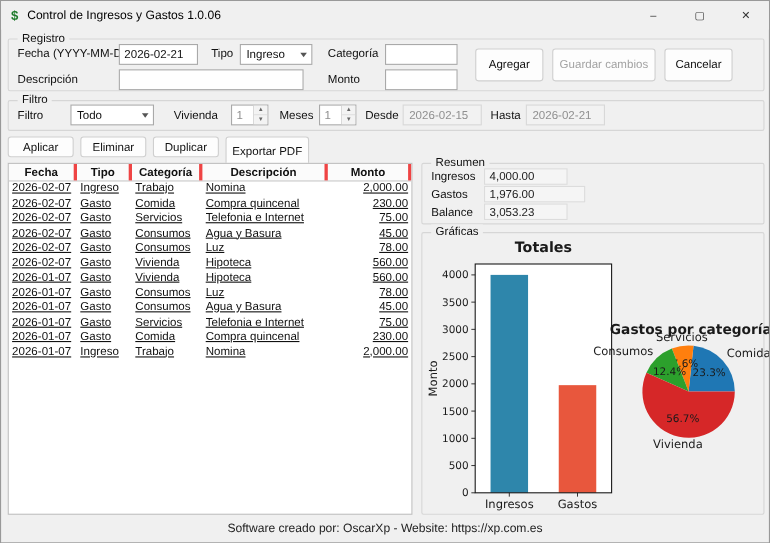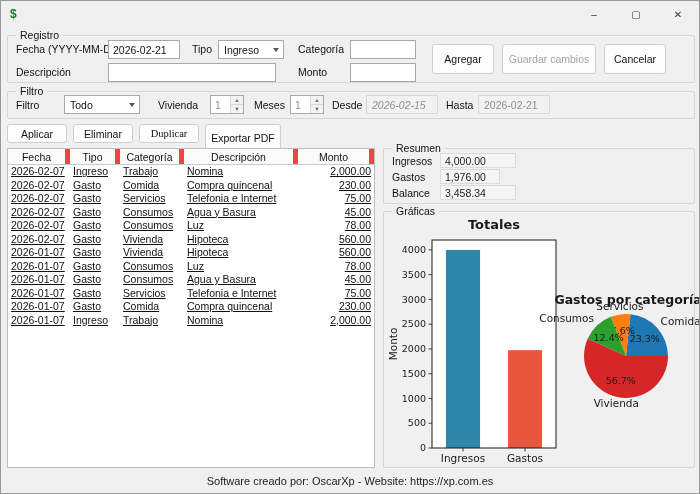--- a/index.html
+++ b/index.html
@@ -24,33 +24,34 @@
   .spin{position:absolute;background:#fff;border:1px solid #a9a9a9;display:flex;}
   .spin .val{flex:1;padding-left:4px;display:flex;align-items:center;color:#8f8f8f;}
   .spin .arrows{width:13px;display:flex;flex-direction:column;border-left:1px solid #d9d9d9;}
   .spin .arrows div{flex:1;display:flex;align-items:center;justify-content:center;font-size:5.5px;color:#666;background:#f3f3f3;}
   .spin .arrows div:first-child{border-bottom:1px solid #d9d9d9;}
   .btn{position:absolute;background:#fdfdfd;border:1px solid #cfcfcf;border-radius:3px;display:flex;
        align-items:center;justify-content:center;color:#111;white-space:nowrap;}
   .btn.disabled{color:#a3a3a3;}
   .table{position:absolute;left:6px;top:147px;width:368px;height:320px;background:#fff;border:1px solid #bdbdbd;overflow:hidden;}
   .thead{display:flex;height:16px;background:#fbfbfb;border-bottom:1px solid #c9c9c9;}
-  .th{display:flex;align-items:center;justify-content:center;font-size:10.5px;border-right:5px solid #ef4444;overflow:hidden;}
+  .th{display:flex;align-items:center;justify-content:center;font-size:10.5px;border-right:3px solid #ef4444;overflow:hidden;font-weight:bold;}
   .tr{display:flex;height:13.5px;text-decoration:underline;}
   .td{font-size:10.5px;line-height:13.5px;padding:0 3px;white-space:nowrap;overflow:hidden;}
   .td.num{text-align:right;}
   .rsm-value{position:absolute;background:#f5f5f5;border:1px solid #dcdcdc;padding:0 4px;display:flex;align-items:center;font-size:10.5px;color:#222;}
   .footer{position:absolute;left:0;right:0;top:474px;text-align:center;font-size:11px;color:#222;}
   svg{position:absolute;font-family:"DejaVu Sans",sans-serif;}
 </style>
 </head>
 <body>
 
 <div class="titlebar">
   <span class="app-icon">$</span>
+  <span class="title-text">Control de Ingresos y Gastos 1.0.06</span>
   <div class="win-controls">
     <div class="win-btn">–</div>
     <div class="win-btn">▢</div>
     <div class="win-btn">✕</div>
   </div>
 </div>
 
 <div class="groupbox" style="left:6px;top:34px;width:688px;height:48px;">
   <span class="legend">Registro</span>
   <span class="lbl" style="left:8px;top:7px;">Fecha (YYYY-MM-DD)</span>
@@ -88,28 +89,28 @@
   </div>
   <span class="lbl" style="left:246px;top:7px;">Meses</span>
   <div class="spin" style="left:282px;top:3px;width:34px;height:19px;">
     <span class="val">1</span>
     <span class="arrows">
       <div>▲</div>
       <div>▼</div>
     </span>
   </div>
   <span class="lbl" style="left:324px;top:7px;">Desde</span>
-  <div class="flatbox" style="left:358px;top:3px;width:72px;height:19px;font-style:italic;">2026-02-15</div>
+  <div class="flatbox" style="left:358px;top:3px;width:72px;height:19px;">2026-02-15</div>
   <span class="lbl" style="left:438px;top:7px;">Hasta</span>
   <div class="flatbox" style="left:470px;top:3px;width:72px;height:19px;">2026-02-21</div>
 </div>
 
 <div class="btn" style="left:6px;top:123px;width:60px;height:19px;">Aplicar</div>
 <div class="btn" style="left:72px;top:123px;width:60px;height:19px;">Eliminar</div>
-<div class="btn" style="left:138px;top:123px;width:60px;height:19px;font-family:Liberation Serif, serif;">Duplicar</div>
+<div class="btn" style="left:138px;top:123px;width:60px;height:19px;">Duplicar</div>
 <div class="btn" style="left:204px;top:123px;width:76px;height:28px;">Exportar PDF</div>
 
 <div class="table">
   <div class="thead">
       <div class="th" style="width: 62px;">Fecha</div>
       <div class="th" style="width: 50px;">Tipo</div>
       <div class="th" style="width: 64px;">Categoría</div>
       <div class="th" style="width: 114px;">Descripción</div>
       <div class="th" style="width: 76px;">Monto</div>
     </div>
@@ -199,23 +200,23 @@
         <div class="td num" style="width: 76px;">2,000.00</div>
       </div>
     </div>
 </div>
 
 <div class="groupbox" style="left:382px;top:147px;width:312px;height:56px;">
   <span class="legend">Resumen</span>
   <span class="lbl" style="left:8px;top:6px;">Ingresos</span>
   <div class="rsm-value" style="left:56px;top:4px;width:76px;height:15px;">4,000.00</div>
   <span class="lbl" style="left:8px;top:22px;">Gastos</span>
-  <div class="rsm-value" style="left:56px;top:20px;width:60px;height:15px;">1,976.00</div>
+  <div class="rsm-value" style="left:56px;top:20px;width:92px;height:15px;">1,976.00</div>
   <span class="lbl" style="left:8px;top:38px;">Balance</span>
-  <div class="rsm-value" style="left:56px;top:36px;width:76px;height:15px;">3,458.34</div>
+  <div class="rsm-value" style="left:56px;top:36px;width:76px;height:15px;">3,053.23</div>
 </div>
 
 <div class="groupbox" style="left:382px;top:210px;width:312px;height:257px;">
   <span class="legend">Gráficas</span>
   <svg style="left:2px;top:4px;" width="178" height="250" viewBox="0 0 178 250">
       <rect x="46" y="24" width="124" height="208" fill="#ffffff"></rect>
       <line x1="42.5" y1="232" x2="46" y2="232" stroke="#1a1a1a" stroke-width="0.8"></line>
       <text x="40" y="235.2" text-anchor="end" font-size="9.5" fill="#1a1a1a">0</text>
       <line x1="42.5" y1="207.23809523809524" x2="46" y2="207.23809523809524" stroke="#1a1a1a" stroke-width="0.8"></line>
       <text x="40" y="210.43809523809523" text-anchor="end" font-size="9.5" fill="#1a1a1a">500</text>

